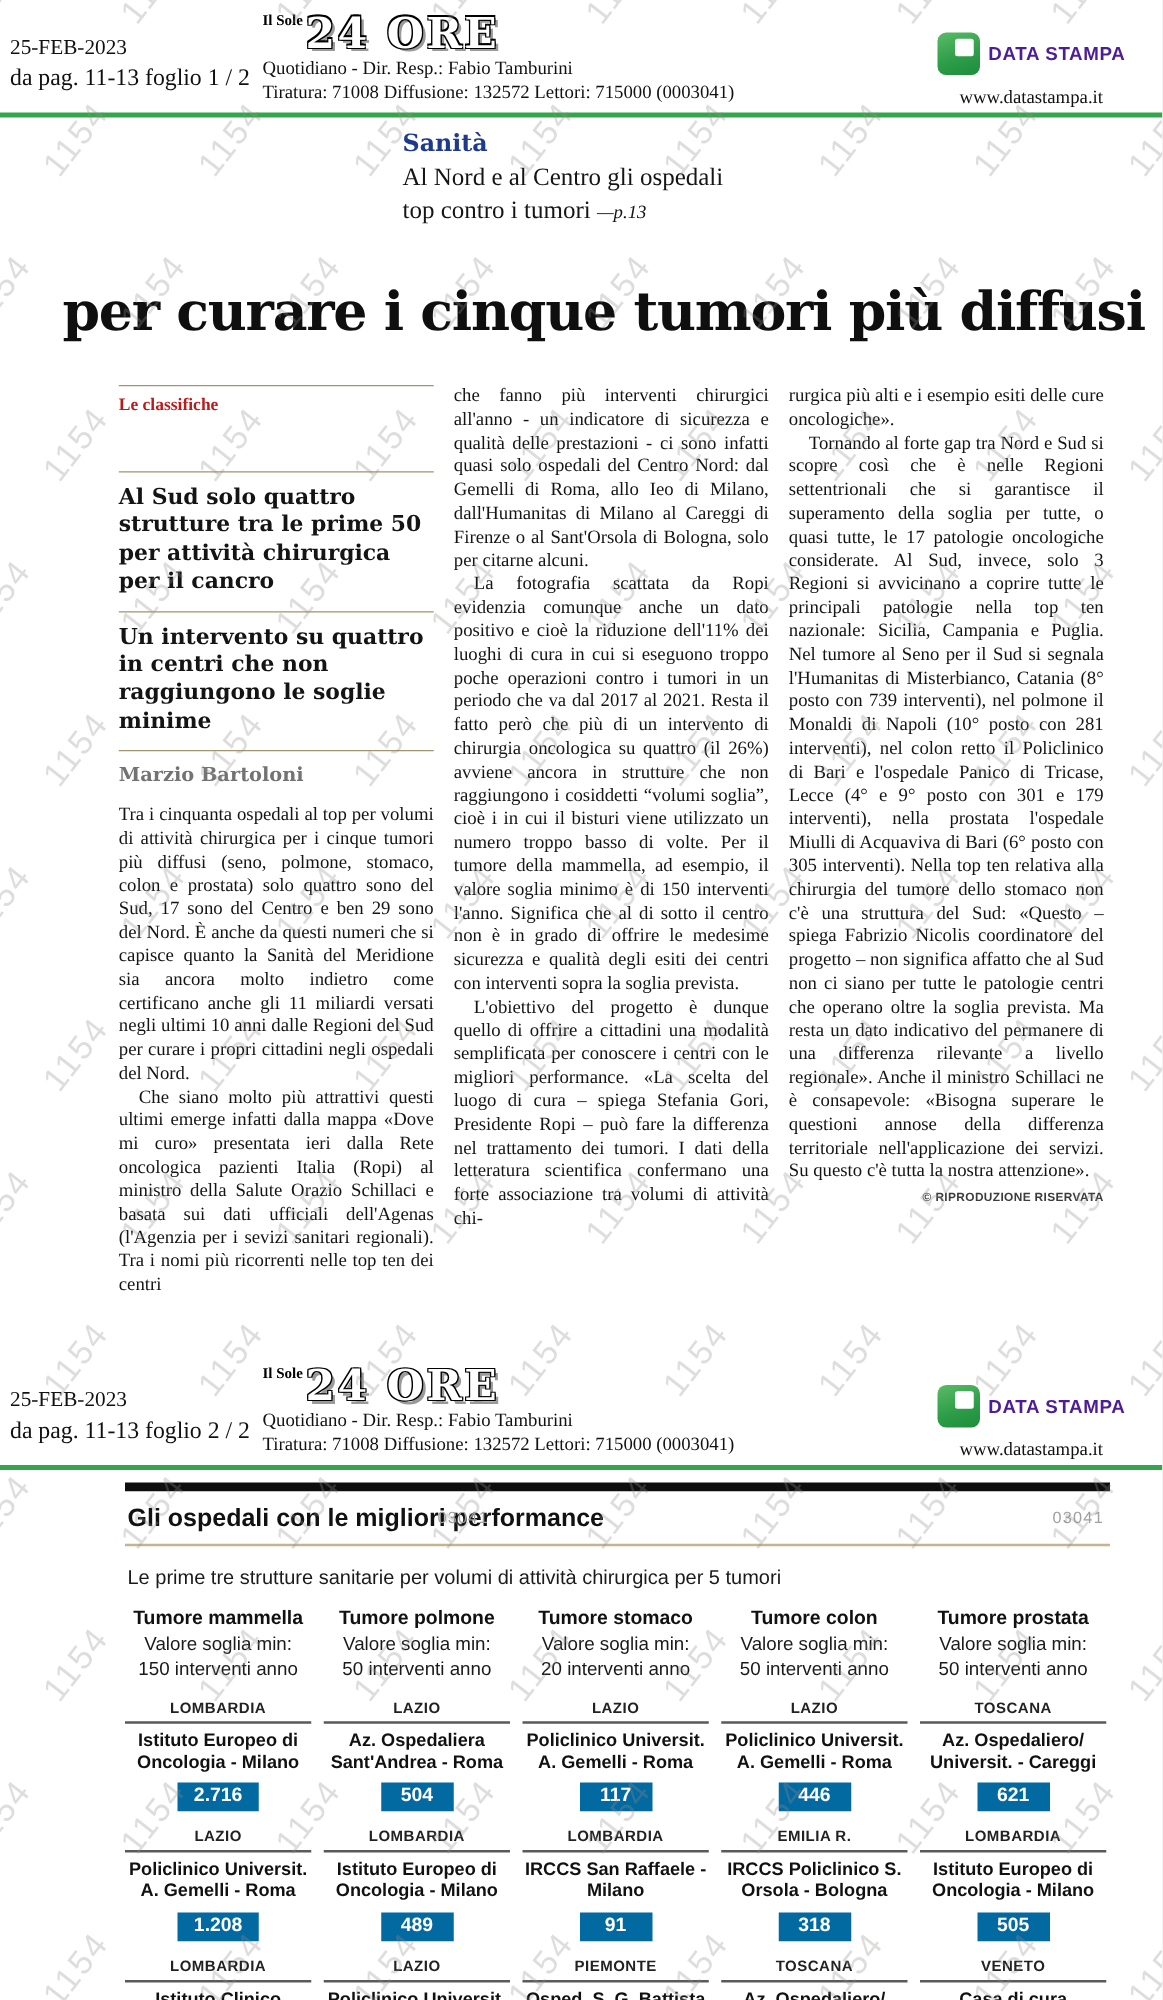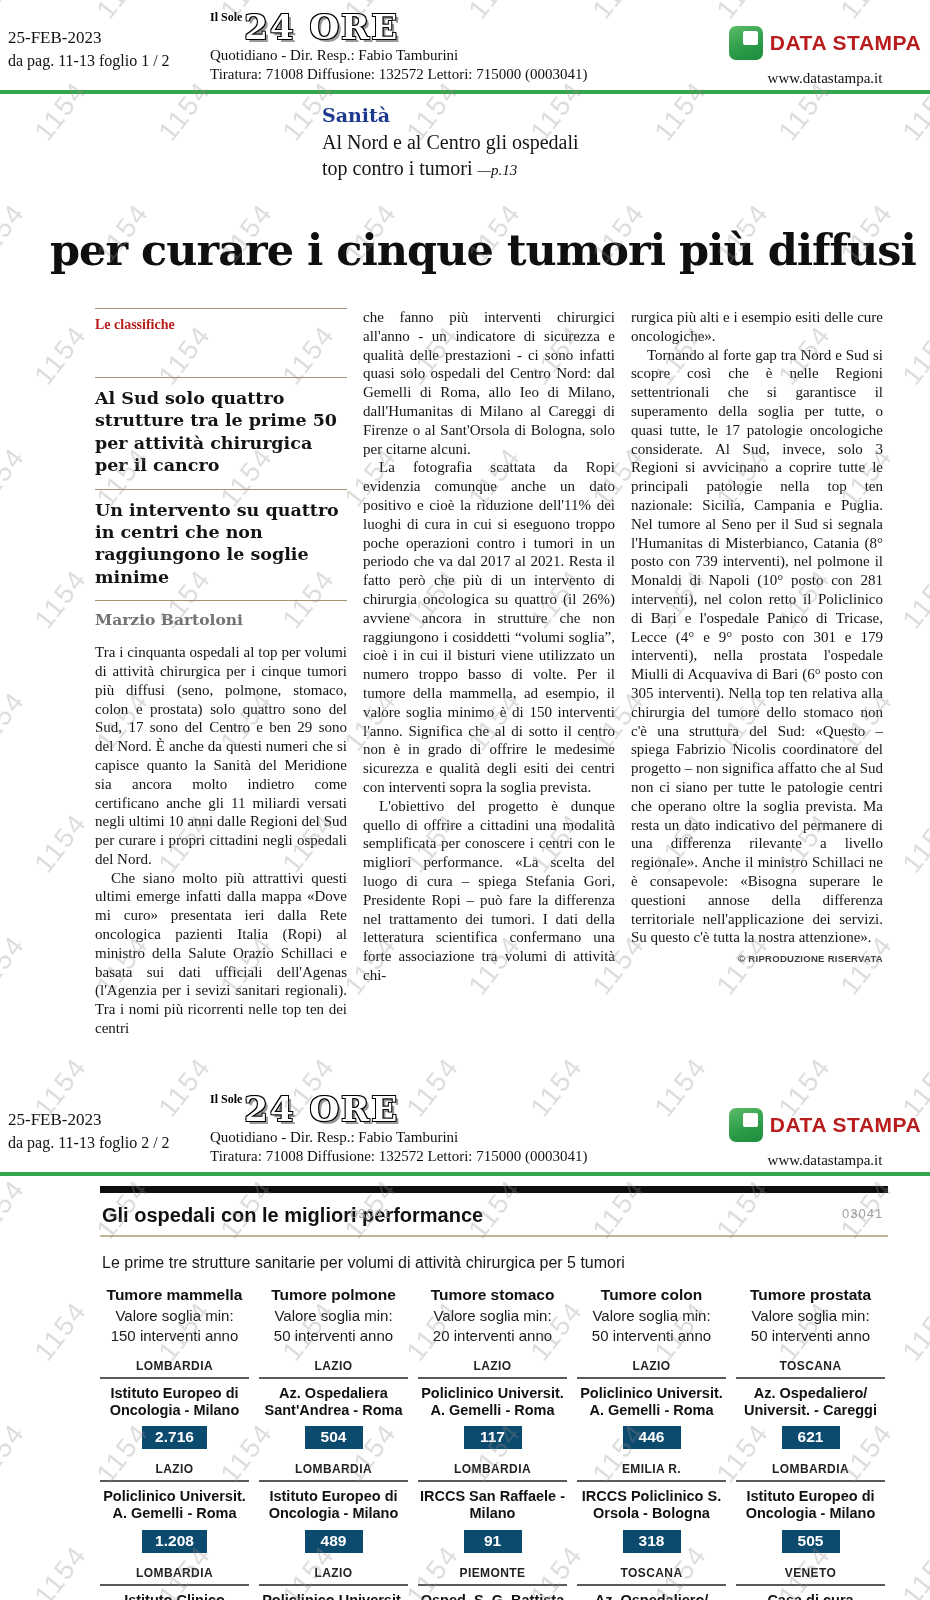--- a/index.html
+++ b/index.html
@@ -12,42 +12,42 @@
   #watermarks .wm {
     position:absolute; font-family:"Liberation Sans", sans-serif;
     font-size:27px; color:rgba(150,140,140,0.30);
     transform:rotate(-52deg); letter-spacing:2px; white-space:nowrap;
   }
 
   
   .ds-header { position:absolute; left:0; width:930px; height:84px; display:flex; z-index:2; }
   .hdr-left { width:210px; padding:22px 0 0 8px; }
   .hdr-date { font-size:17px; color:#111; }
-  .hdr-page { font-size:16px; color:#111; margin-top:4px; }
+  .hdr-page { font-size:19px; color:#111; margin-top:4px; }
   .hdr-center { flex:1; text-align:left; padding-top:4px; }
   .logo24 { line-height:1; margin-bottom:2px; }
   .ilsole { font-size:12px; font-weight:bold; color:#000; vertical-align:18px; margin-right:2px; }
   .ore {
     font-family:"DejaVu Serif", serif; font-size:34px; font-weight:bold; letter-spacing:2px;
     color:#fff;
     text-shadow:-1px -1px 0 #000, 1px -1px 0 #000, -1px 1px 0 #000, 1px 1px 0 #000, 3px 3px 0 #9a9a9a;
   }
   .hdr-line { font-size:15px; color:#111; line-height:1.25; }
   .hdr-right { width:210px; text-align:center; padding-top:20px; }
   .ds-brand { display:flex; align-items:center; justify-content:center; gap:7px; }
   .ds-icon {
     display:inline-block; width:34px; height:34px; border-radius:7px;
     background:linear-gradient(160deg,#5cbb68 0%,#2f9e4a 55%,#1c8c3c 100%);
     position:relative; flex:0 0 auto;
   }
   .ds-icon::after {
     content:""; position:absolute; top:5px; right:5px; width:15px; height:14px;
     background:#fff; border-radius:2px;
   }
-  .ds-name { font-family:"Liberation Sans", sans-serif; font-weight:bold; font-size:21px; color:#b91c1c; letter-spacing:0.5px; white-space:nowrap; }
+  .ds-name { font-family:"Liberation Sans", sans-serif; font-weight:bold; font-size:15px; color:#4c1d95; letter-spacing:0.5px; white-space:nowrap; }
   .ds-url { font-size:15px; color:#111; margin-top:10px; }
   .green-rule { position:absolute; left:0; width:930px; height:4px; background:#35a54d; z-index:2; }
 
   
   .article { position:absolute; top:96px; left:0; width:930px; height:992px; z-index:2; }
   .kicker { position:absolute; left:322px; top:8px; width:420px; }
   .kicker-section { font-family:"DejaVu Serif", serif; font-weight:bold; font-size:19px; color:#1e3a8f; margin-bottom:3px; }
   .kicker-line { font-size:20px; color:#151515; line-height:1.3; }
   .pageref { font-style:italic; font-size:15px; }
   .headline {
@@ -74,21 +74,21 @@
   .info-grid { display:flex; gap:10px; }
   .info-col { width:149px; text-align:center; }
   .tumor-name { font-size:15.5px; font-weight:bold; color:#111; line-height:1.2; }
   .threshold { font-size:15px; color:#1a1a1a; line-height:1.25; margin-top:2px; }
   .entry .region {
     font-size:12px; font-weight:bold; color:#222; letter-spacing:0.4px;
     margin-top:13px; padding-bottom:4px; border-bottom:2px solid #5a5a5a;
   }
   .entry .hospital { font-size:14.5px; font-weight:bold; color:#111; line-height:1.18; margin:6px 0 7px 0; min-height:34px; }
   .entry .badge {
-    display:inline-block; background:#0c4a6e; color:#fff; font-weight:bold;
+    display:inline-block; background:#0369a1; color:#fff; font-weight:bold;
     font-size:15.5px; padding:2px 13px 3px 13px; min-width:58px;
   }
   .code-mark { position:absolute; top:20px; font-size:13px; color:#a0a0a0; letter-spacing:1px; }
 </style>
 </head>
 <body>
 
 <div class="page">
 
   <div id="watermarks">

